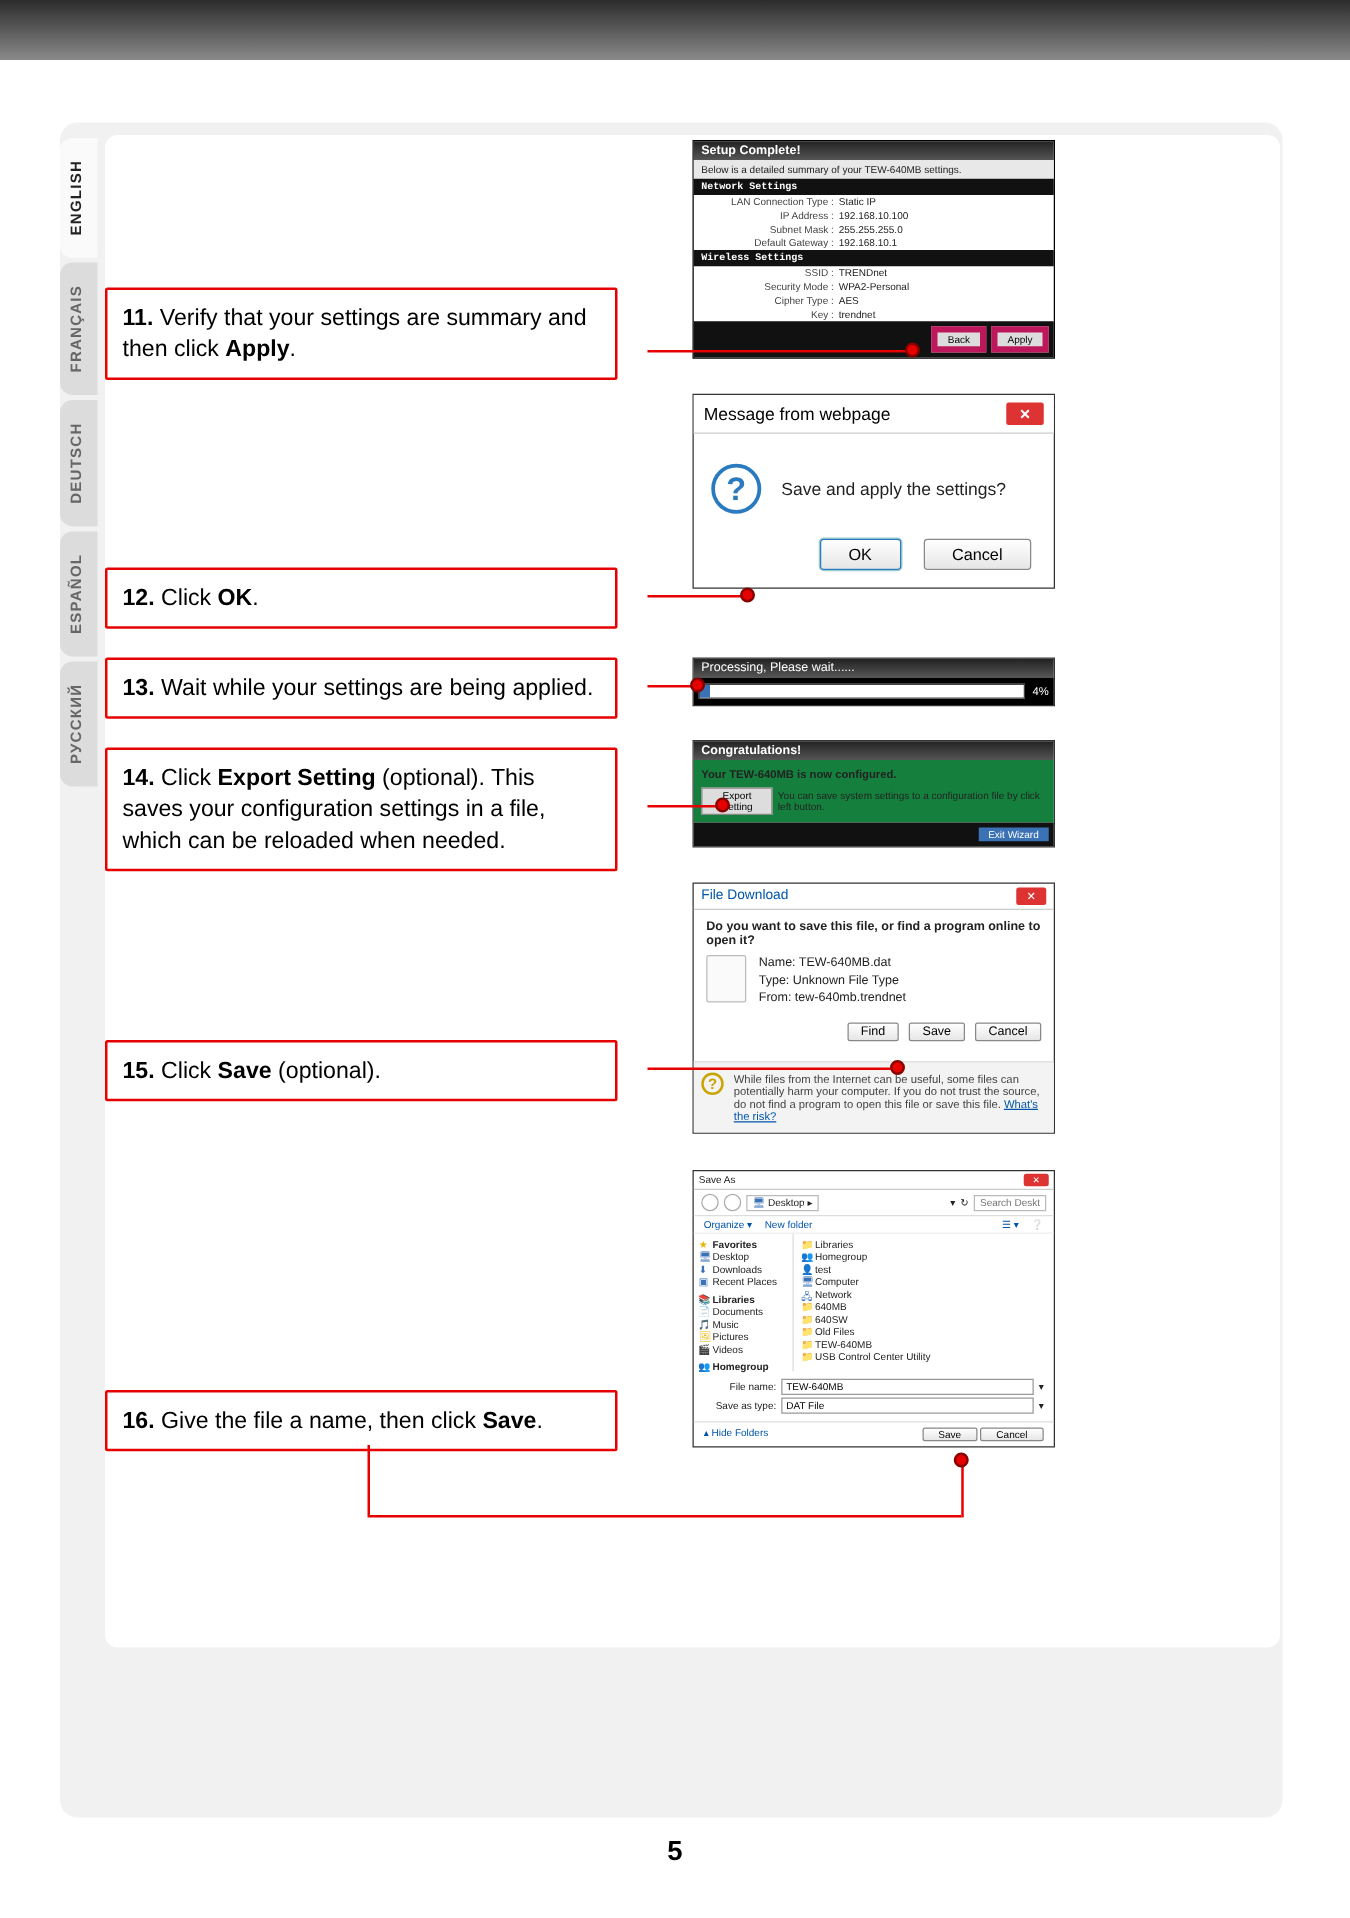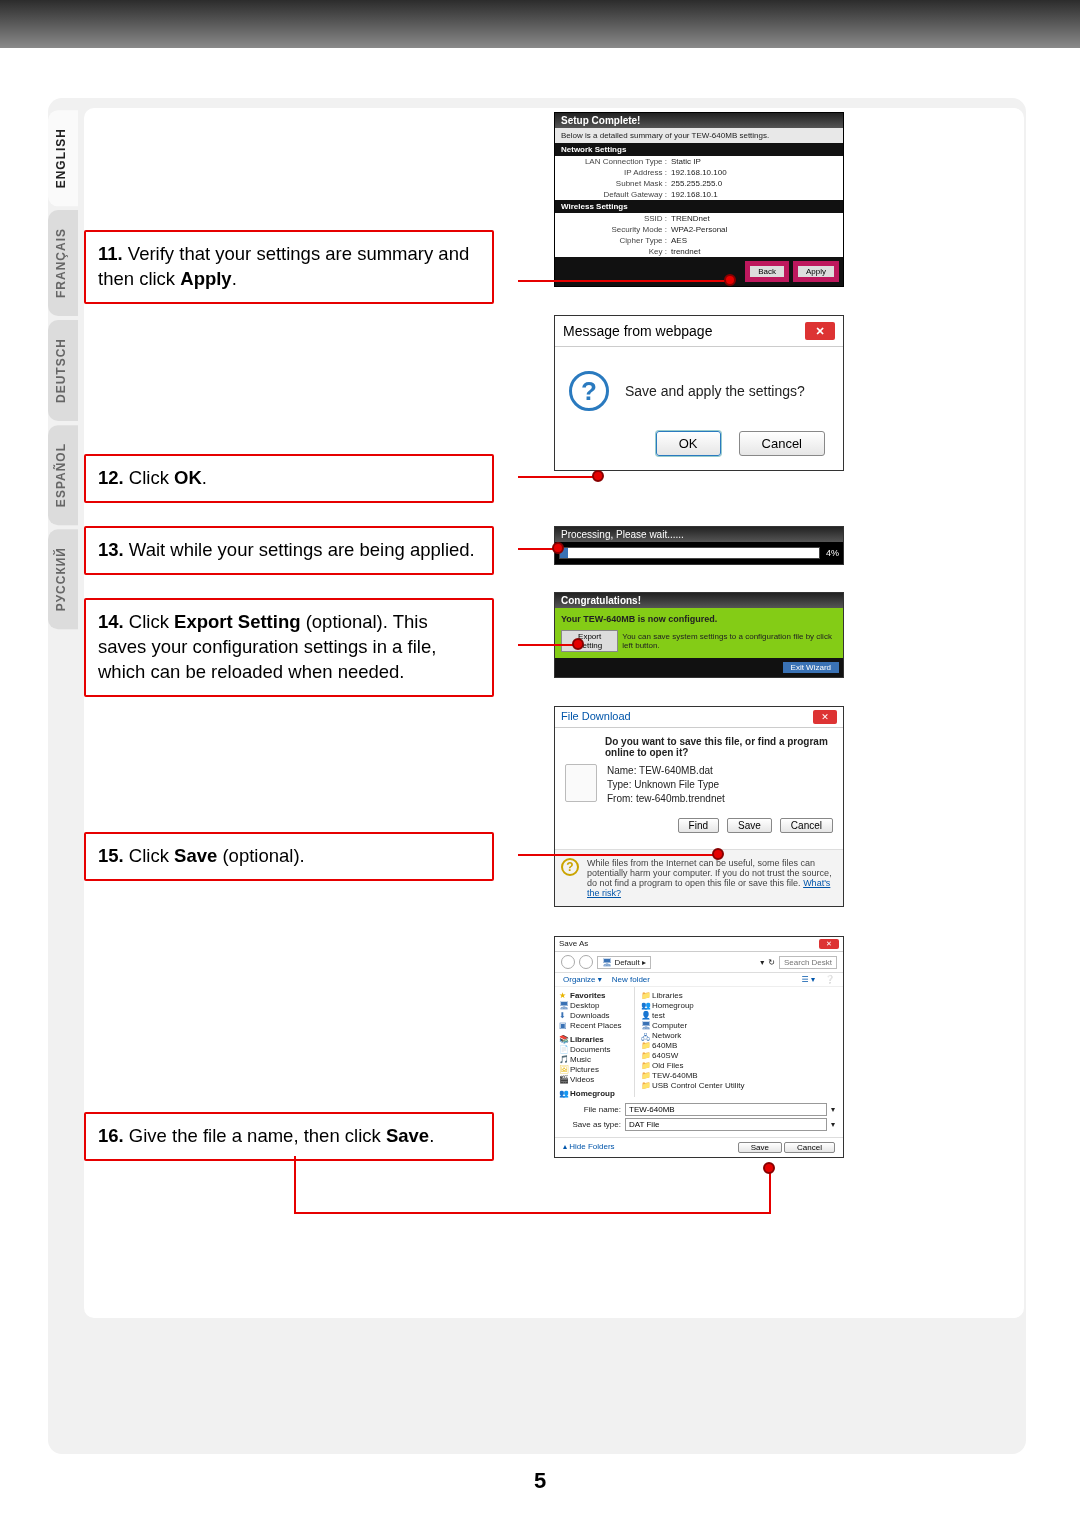--- a/index.html
+++ b/index.html
@@ -21,21 +21,21 @@
   .shot { position: absolute; border: 1px solid #333; background: #fff; font-size: 8px; color: #222; }
 
   
   .hline { position: absolute; height: 2px; background: #e60000; }
   .dot { position: absolute; width: 12px; height: 12px; border-radius: 50%; background: #e60000; border: 2px solid #880000; }
 
   
   .s1 { border: 1px solid #000; }
   .s1 .bar { background: linear-gradient(#222,#555); color: #fff; padding: 2px 6px; font-size: 10px; font-weight: bold; }
   .s1 .sub { background: #e8e8e8; padding: 3px 6px; font-size: 8px; }
-  .s1 .sect { background: #111; color: #fff; padding: 2px 6px; font-size: 8px; font-weight: bold; }
+  .s1 .sect { background: #111; color: #fff; padding: 2px 6px; font-size: 8px; font-weight: bold; font-family: Liberation Mono, monospace; }
   .s1 .row { display:flex; font-size:8px; padding:1px 6px; }
   .s1 .row .k { width: 110px; text-align:right; padding-right:4px; color:#444; }
   .s1 .row .v { color:#222; }
   .s1 .btnrow { background:#111; padding:4px; display:flex; justify-content:flex-end; gap:4px; }
   .s1 .btn { background:#ddd; border:5px solid #be185d; font-size:8px; padding:1px 8px; }
 
   
   .s2 { }
   .s2 .title { background:#fff; border-bottom:1px solid #ccc; display:flex; justify-content:space-between; align-items:center; padding:6px 8px; }
   .s2 .title span { font-size:14px; color:#000; }
@@ -49,31 +49,31 @@
 
   
   .s3 .bar { background:linear-gradient(#222,#555); color:#fff; padding:2px 6px; font-size:10px; }
   .s3 .prog { background:#000; padding:5px 4px; display:flex; align-items:center; }
   .s3 .track { flex:1; height:12px; background:#fff; border:1px solid #444; position:relative; }
   .s3 .fill { position:absolute; left:0; top:0; bottom:0; width:3%; background:#3a72b5; }
   .s3 .pct { color:#fff; font-size:9px; padding-left:6px; }
 
   
   .s4 .bar { background:linear-gradient(#222,#555); color:#fff; padding:2px 6px; font-size:10px; font-weight:bold; }
-  .s4 .body { padding:6px; font-size:9px; background:#84cc16; }
+  .s4 .body { padding:6px; font-size:9px; background:#15803d; }
   .s4 .exrow { display:flex; align-items:center; gap:4px; margin-top:6px; }
   .s4 .exbtn { background:#ddd; border:1px solid #888; font-size:8px; padding:1px 6px; }
   .s4 .foot { background:#111; padding:4px; display:flex; justify-content:flex-end; }
   .s4 .exitbtn { background:#3a72b5; color:#fff; font-size:8px; padding:1px 8px; border:none; }
 
   
   .s5 .title5 { display:flex; justify-content:space-between; padding:3px 6px; font-size:11px; color:#05a; border-bottom:1px solid #ccc; }
   .s5 .closebtn5 { width:24px; height:14px; background:#d33; border-radius:2px; color:#fff; font-size:9px; display:flex; align-items:center; justify-content:center; }
   .s5 .body5 { padding:8px 10px; font-size:10px; }
-  .s5 .q5 { font-weight:bold; margin-bottom:6px;margin-left:40px; }
+  .s5 .q5 { font-weight:bold; margin-bottom:6px; }
   .s5 .info5 { display:flex; gap:10px; margin-bottom:8px; }
   .s5 .fileico { width:32px; height:38px; border:1px solid #bbb; background:#fafafa; border-radius:2px; }
   .s5 .kv { font-size:10px; line-height:1.4; }
   .s5 .brow { display:flex; justify-content:flex-end; gap:8px; padding:4px 0 8px; }
   .s5 .b5 { border:1px solid #888; background:linear-gradient(#fff,#e6e6e6); padding:1px 10px; font-size:10px; border-radius:2px; cursor:pointer; }
   .s5 .warn { border-top:1px solid #ddd; display:flex; gap:8px; padding:8px 6px; background:#f3f3f3; font-size:9px; color:#444; align-items:flex-start; }
   .s5 .wicon { width:18px; height:18px; border-radius:50%; border:2px solid #caa400; color:#caa400; font-weight:bold; display:flex; align-items:center; justify-content:center; font-size:12px; flex:none; }
   .s5 .risk { color:#05a; text-decoration:underline; }
 
   
@@ -259,21 +259,21 @@
     </div>
 
     <div class="shot s6" style="left:470px; top:828px; width:290px;">
       <div class="top6">
         <span>Save As</span>
         <div class="closebtn6">✕</div>
       </div>
       <div class="nav6">
         <div class="circ"></div>
         <div class="circ"></div>
-        <span class="loc"><span style="color:#3a72b5;">🖥</span> <span>Default  ▸</span></span>
+        <span class="loc"><span style="color:#3a72b5;">🖥</span> <span>Desktop  ▸</span></span>
         <span style="flex:1"></span>
         <span>▾</span>
           <span>↻</span>
         <input class="srch" placeholder="Search Desktop" style="">
       </div>
       <div class="tool6">
         <span>Organize ▾</span>
         <span>New folder</span>
         <span style="flex:1"></span>
         <span>☰ ▾</span>

